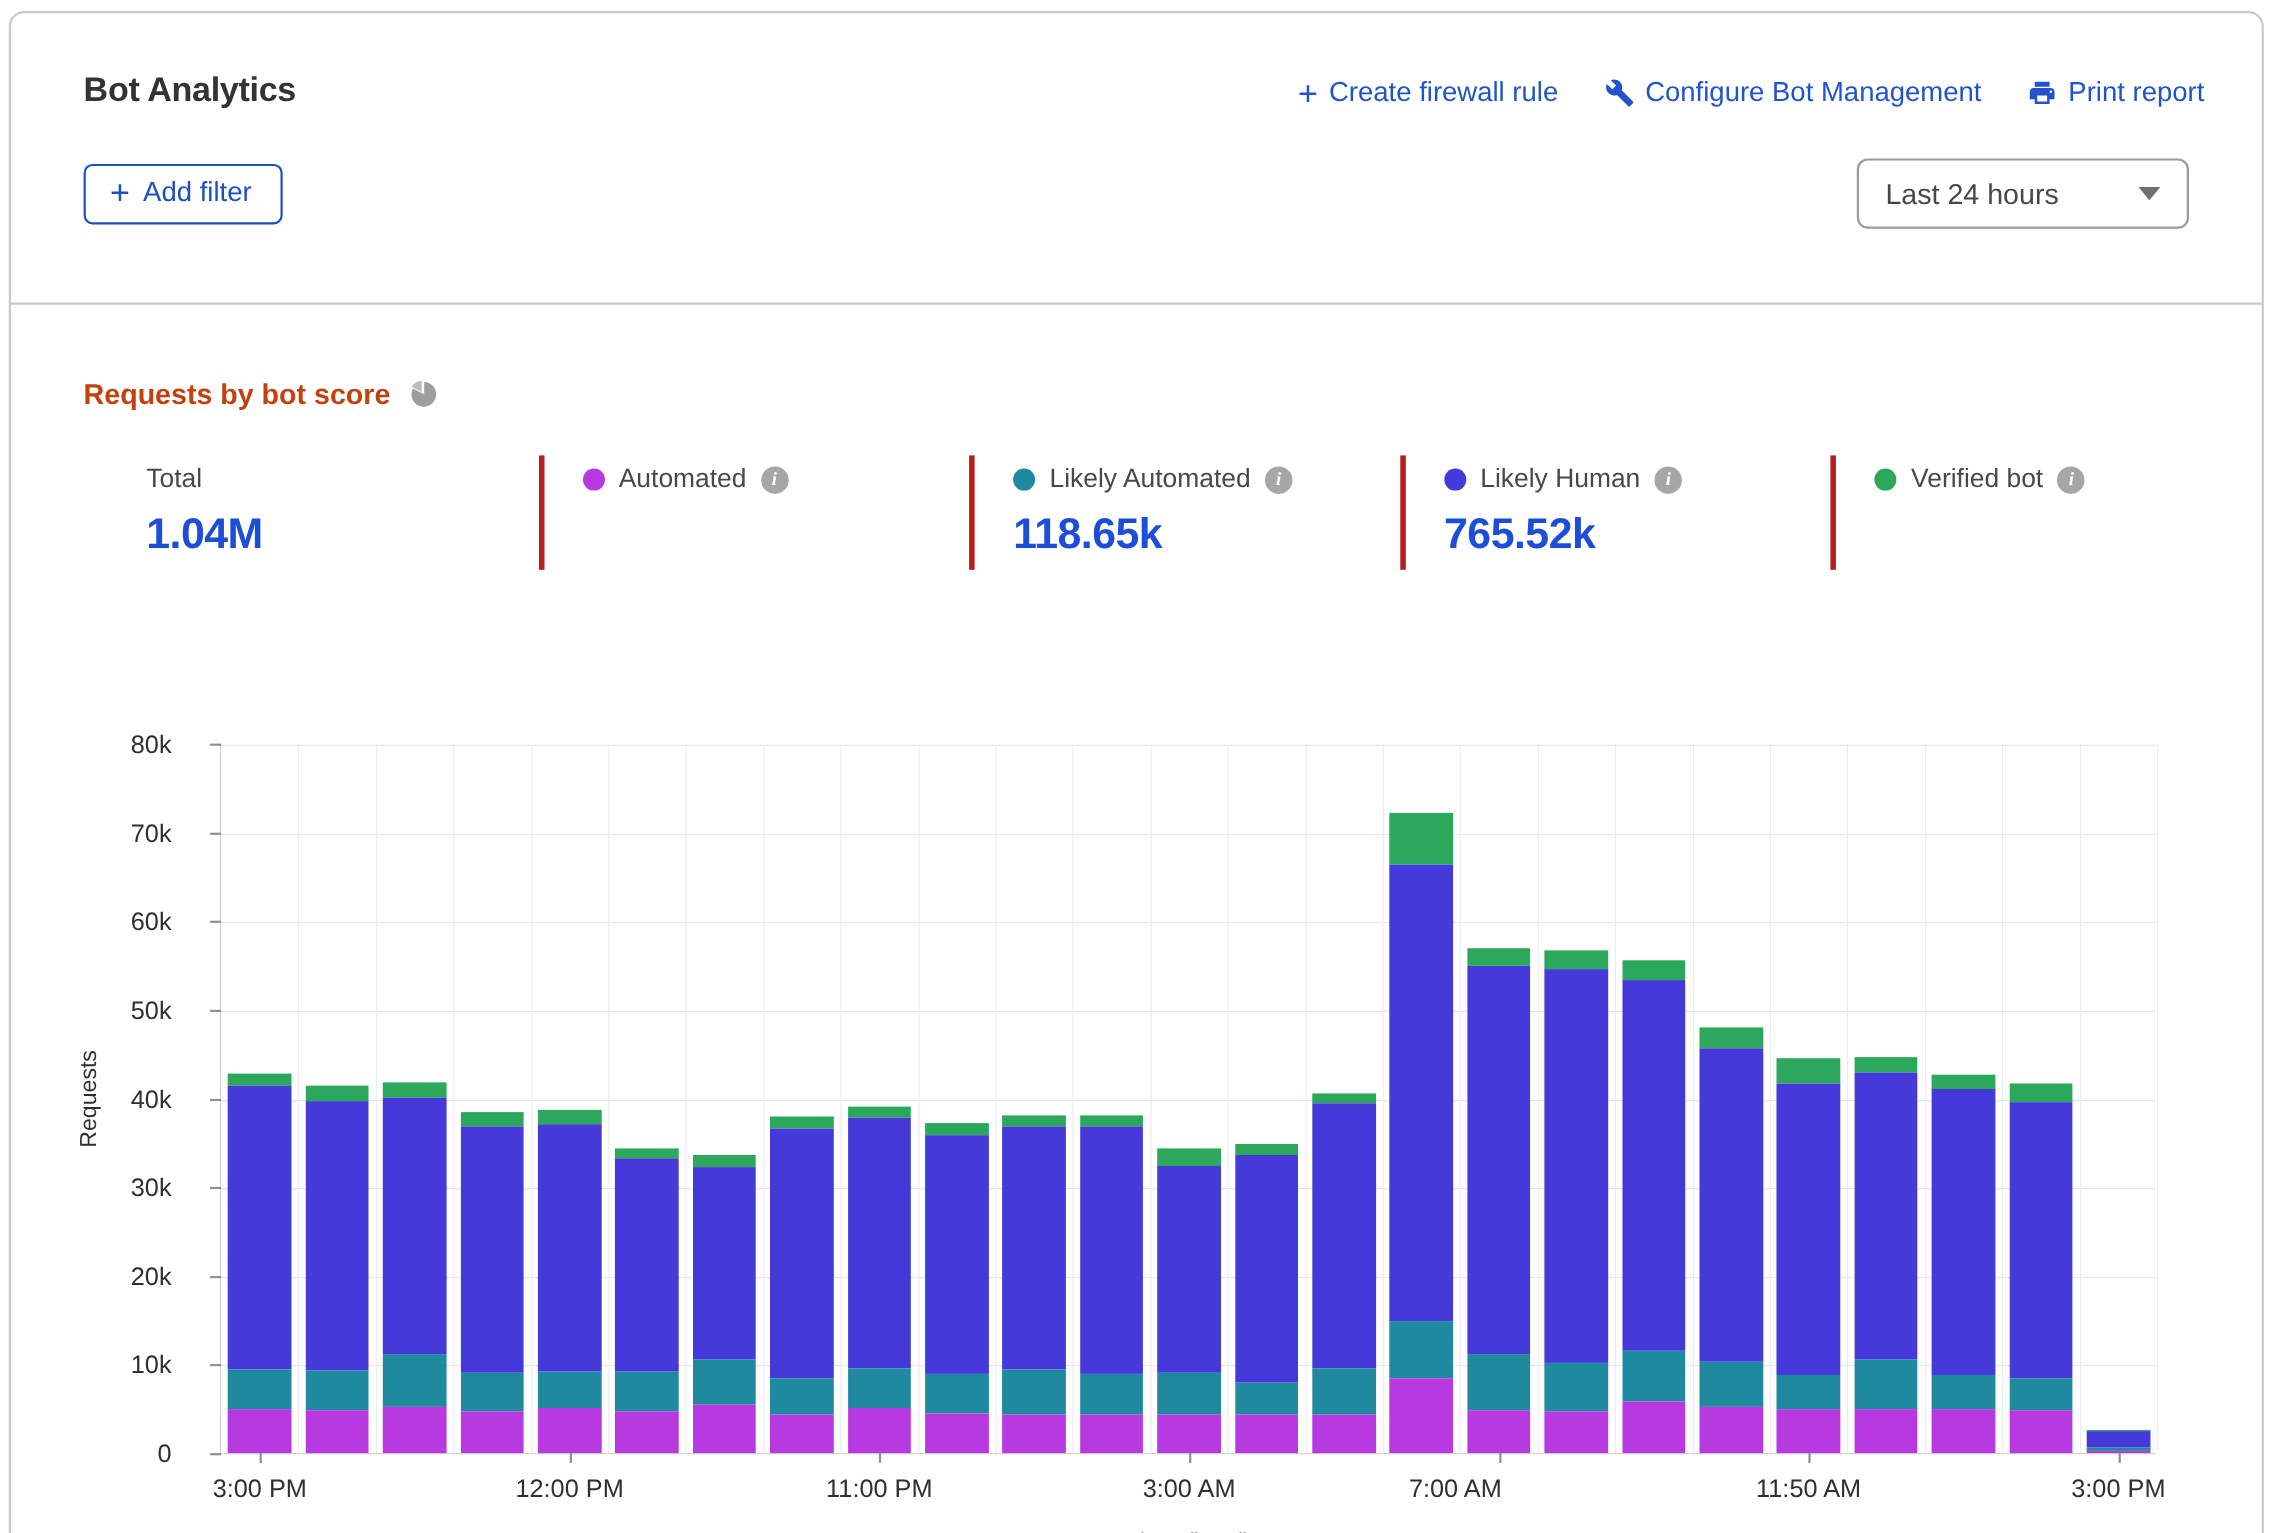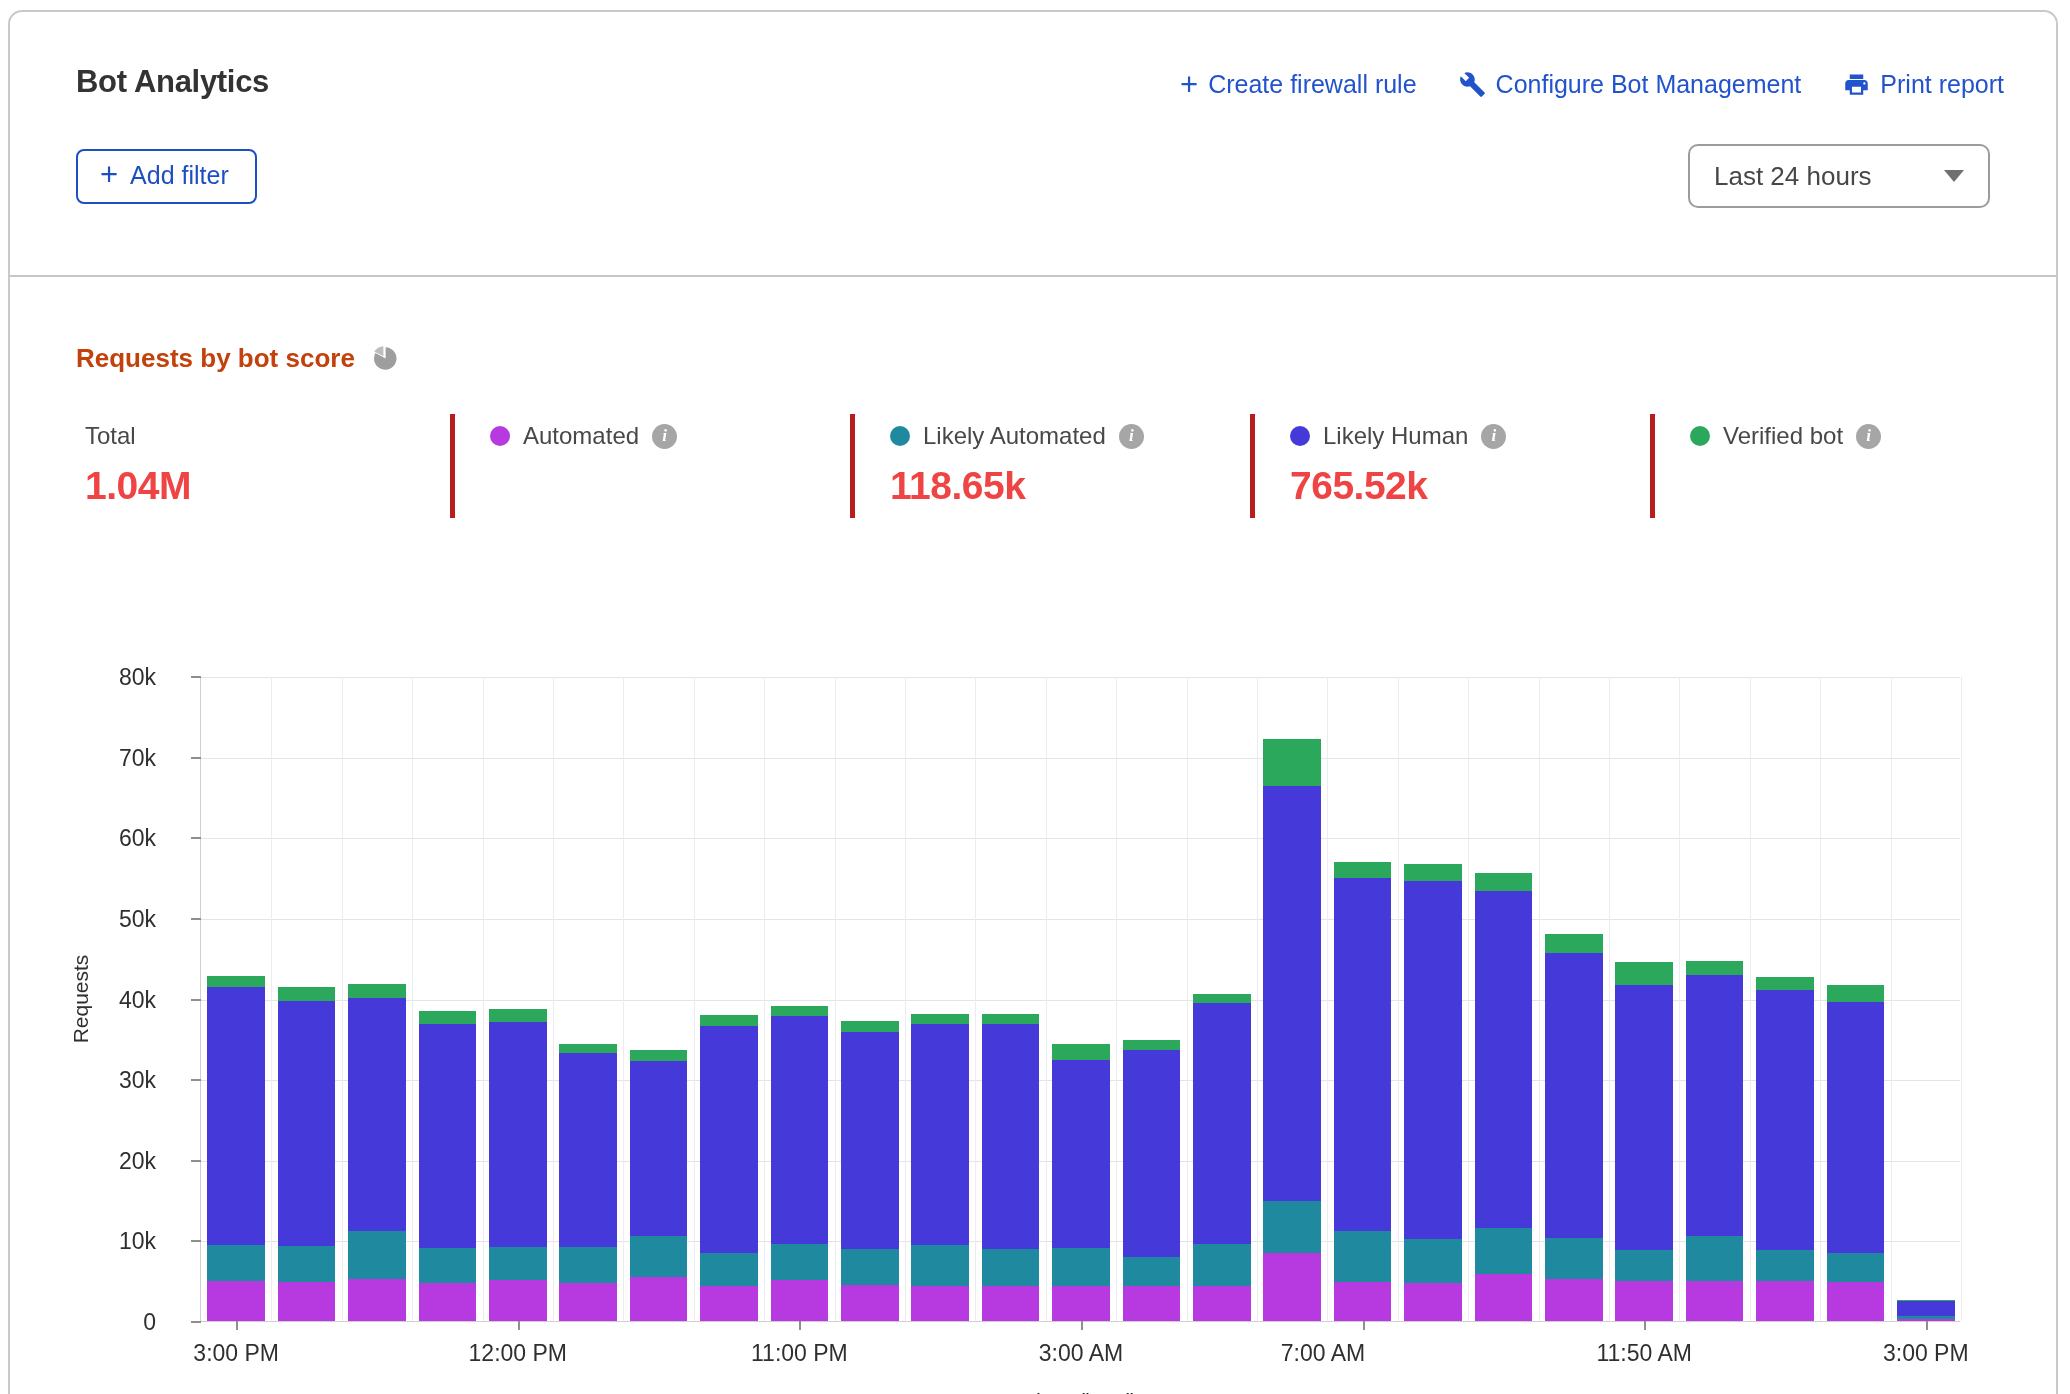--- a/index.html
+++ b/index.html
@@ -25,29 +25,29 @@
   .caret { width:0; height:0; border-left:10px solid transparent; border-right:10px solid transparent;
     border-top:12px solid #707070; }
 
   
   .section-heading { display:flex; align-items:center; gap:16px; margin:66px 0 0 66px; }
   .section-title { font-size:26px; font-weight:700; color:#c2410c; }
 
   
   .stats { display:flex; margin:40px 0 0 0; }
   .stat { width:400px; padding:8px 0 10px 35px; }
-  .stat:first-child { width:440px; padding-left:75px; }
+  .stat:first-child { width:440px; padding-left:75px;margin-left:48px; }
   .stat + .stat { border-left:5px solid #b91c1c; }
   .stat-label-row { display:flex; align-items:center; gap:13px; }
   .stat-dot { width:20px; height:20px; border-radius:50%; background:#888; flex:0 0 auto; }
   .stat-label { font-size:24px; color:#484848; }
   .info-icon { width:25px; height:25px; border-radius:50%; background:#a6a6a6; color:#fff;
     font-size:17px; font-weight:700; font-family:"Liberation Serif",serif; font-style:italic;
     display:flex; align-items:center; justify-content:center; }
-  .stat-value { font-size:39px; font-weight:700; color:#ef4444; letter-spacing:-0.5px; margin-top:14px; }
+  .stat-value { font-size:39px; font-weight:700; color:#1d4ed8; letter-spacing:-0.5px; margin-top:14px; }
 
   
   .plot-area { position:absolute; left:190px; top:665px; width:1760px; height:645px;
     border-left:1px solid #cfcfcf; border-bottom:1px solid #cfcfcf; }
   .gridline-h { position:absolute; left:0; width:100%; height:1px; background:#e4e4e4; }
   .gridline-v { position:absolute; top:0; height:100%; width:1px; background:#ececec; }
   .y-tick { position:absolute; left:-10px; width:10px; height:2px; background:#8f8f8f; }
   .x-tick { position:absolute; bottom:-9px; width:2px; height:9px; background:#8f8f8f; }
   .y-tick-label { position:absolute; right:22px; transform:translateY(-50%); font-size:23px; color:#2f2f2f; }
   .y-axis-labels { position:absolute; left:60px; top:665px; width:108px; height:645px; }

